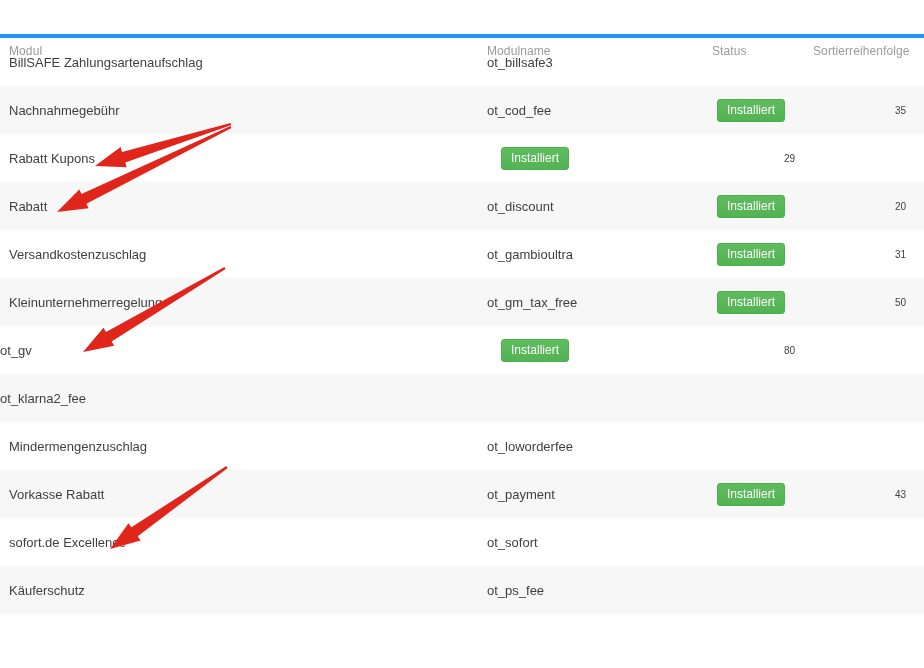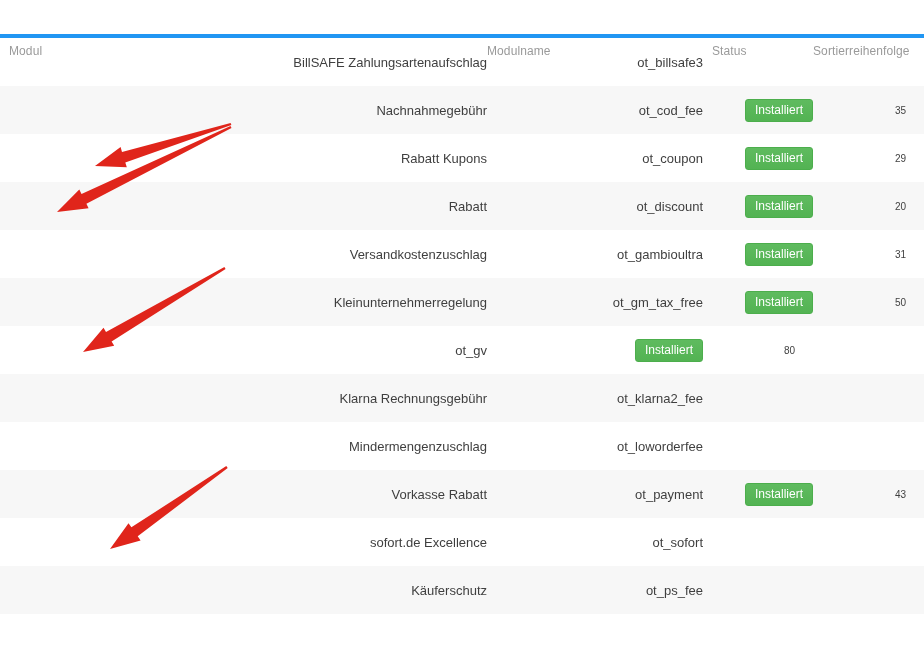--- a/index.html
+++ b/index.html
@@ -40,35 +40,34 @@
     cursor: pointer;
   }
   .row:nth-child(even) {
     background: var(--row-alt, #f7f7f7);
   }
   .cell {
     font-size: 13px;
     color: var(--body-text, #3f3f3f);
     white-space: nowrap;
     overflow: hidden;
-    text-align: right;
   }
   .cell.c4 {
     font-size: 10px;
   }
   .badge {
     display: inline-block;
     font-size: 12px;
     color: #ffffff;
     background: linear-gradient(to bottom, #5fbb5f, var(--badge-green, #53b353));
     border: 1px solid var(--badge-border, #4cae4c);
     border-radius: 3px;
     padding: 4px 9px 4px 9px;
     line-height: 13px;
-    margin-left: 14px;
+    margin-left: 5px;
   }
   .annotation-layer {
     position: absolute;
     left: 0; top: 0;
     width: 924px; height: 668px;
     pointer-events: none;
     z-index: 10;
   }
 </style>
 </head>
@@ -91,21 +90,20 @@
 
   <div class="row">
     <div class="cell c1">Nachnahmegebühr</div>
     <div class="cell c2">ot_cod_fee</div>
     <div class="cell c3"><span class="badge">Installiert</span></div>
     <div class="cell c4">35</div>
   </div>
 
   <div class="row">
     <div class="cell c1">Rabatt Kupons</div>
-    <div class="cell c2">ot_coupon</div>
     <div class="cell c3"><span class="badge">Installiert</span></div>
     <div class="cell c4">29</div>
   </div>
 
   <div class="row">
     <div class="cell c1">Rabatt</div>
     <div class="cell c2">ot_discount</div>
     <div class="cell c3"><span class="badge">Installiert</span></div>
     <div class="cell c4">20</div>
   </div>
@@ -124,21 +122,20 @@
     <div class="cell c4">50</div>
   </div>
 
   <div class="row">
     <div class="cell c2">ot_gv</div>
     <div class="cell c3"><span class="badge">Installiert</span></div>
     <div class="cell c4">80</div>
   </div>
 
   <div class="row">
-    <div class="cell c1">Klarna Rechnungsgebühr</div>
     <div class="cell c2">ot_klarna2_fee</div>
     <div class="cell c3"></div>
     <div class="cell c4"></div>
   </div>
 
 
   <div class="row">
     <div class="cell c1">Mindermengenzuschlag</div>
     <div class="cell c2">ot_loworderfee</div>
     <div class="cell c3"></div>

